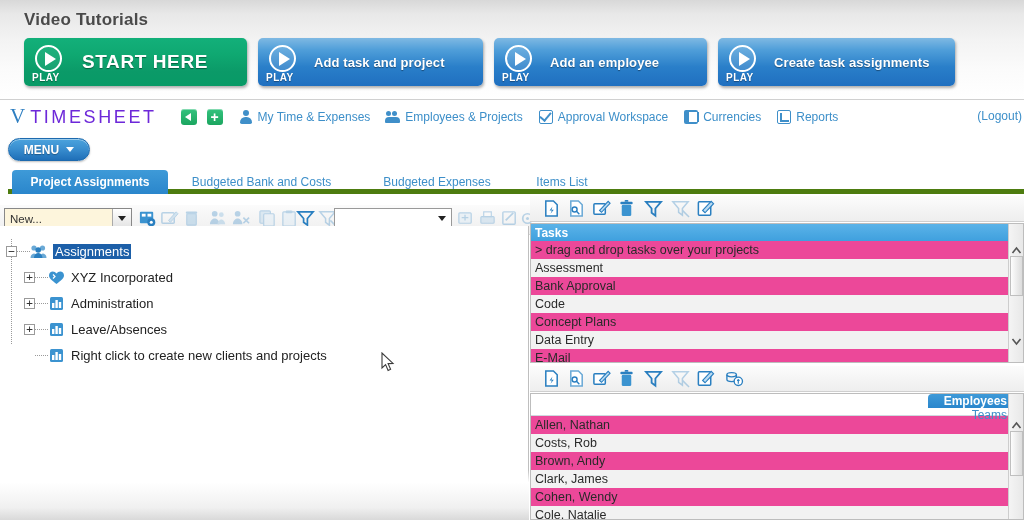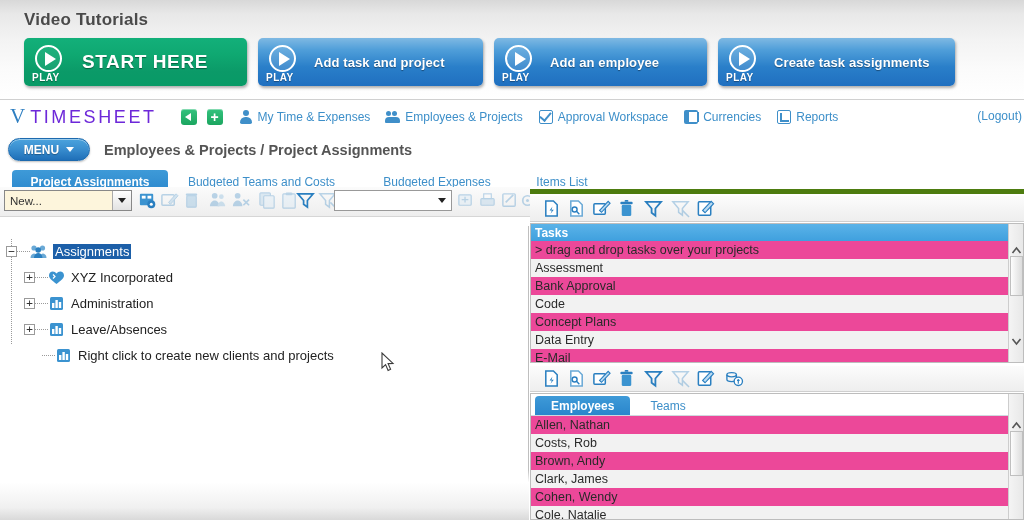--- a/index.html
+++ b/index.html
@@ -159,21 +159,21 @@
     font-size: 12px; color: #3d8fc9; cursor: pointer;
     border-radius: 4px 4px 0 0;
   }
   .tab.active {
     background: linear-gradient(to bottom,#3e9ad8,#2a86cc);
     color: #fff; font-weight: bold;
   }
 
   
   .ltoolbar {
-    position: absolute; left: 0; top: 187px; width: 530px; height: 30px;
+    position: absolute; left: 0; top: 205px; width: 530px; height: 30px;
     background: linear-gradient(to bottom,#fbfbfb,#eeeeee);
     border-bottom: 1px solid #d6d6d6;
   }
   .newsel {
     position: absolute; left: 4px; top: 3px; width: 128px; height: 21px;
     background: #fdf5dc; border: 1px solid #888;
     display: flex; align-items: center; font-size: 11.5px; color: #333;
     cursor: pointer;
   }
   .newsel .txt { padding-left: 5px; flex: 1; }
@@ -250,21 +250,21 @@
   }
   .sb-arrow { position:absolute; left:2px; width:11px; height:11px; cursor:pointer; }
   .sb-up { top: 2px; }
   .sb-dn { bottom: 2px; }
   .sb-thumb {
     position:absolute; left:1px; top:14px; width:13px;
     background: linear-gradient(to right,#fdfdfd,#dcdcdc);
     border:1px solid #bfbfbf; cursor:pointer;
   }
 
-  .subtabs { height: 22px; display:flex; align-items:flex-end; background:#fff; border-bottom:1px solid #cfd8de; }
+  .subtabs { height: 22px; display:flex; align-items:flex-end; background:#fff; border-bottom:1px solid #cfd8de;flex-direction:column; }
   .stab {
     height: 19px; padding: 0 16px; font-size: 12px; color: #3d8fc9;
     display:flex; align-items:center; border-radius:4px 4px 0 0; cursor:pointer;
     margin-left: 4px;
   }
   .stab.active { background: linear-gradient(to bottom,#3e9ad8,#2a86cc); color:#fff; font-weight:bold; }
 
   .bottomfade {
     position:absolute; left:0; top:470px; width:529px; height:50px;
     background: linear-gradient(to bottom, rgba(255,255,255,0) 0%, #ffffff 25%, #f0f0f0 75%, #d9d9d9 100%);
@@ -343,29 +343,28 @@
       <span>Reports</span>
     </div>
     <div class="logout">(Logout)</div>
   </div>
 
   <div class="menurow">
     <div class="menu-btn">
       <span>MENU</span>
       <span class="menu-caret"></span>
     </div>
-    <div class="crumb">Employees &amp; Projects / Project Assignments</div>
   </div>
 
   <div class="tabstrip">
     <div class="tab active" style="left:4px; width:156px;">
       <span>Project Assignments</span>
     </div>
     <div class="tab" style="left:166px; width:175px;">
-      <span>Budgeted Teams and Costs</span>
+      <span>Budgeted Bank and Costs</span>
     </div>
     <div class="tab" style="left:349px; width:160px;">
       <span>Budgeted Expenses</span>
     </div>
     <div class="tab" style="left:515px; width:78px;">
       <span>Items List</span>
     </div>
   </div>
 
   <div class="ltoolbar">
@@ -521,21 +520,21 @@
         <svg viewBox="0 0 17 15" width="17" height="15">
             <rect x="2" y="1" width="13" height="13" rx="1.5" fill="#3b93d0"></rect>
             <rect x="4" y="7" width="2.4" height="5" fill="#fff"></rect>
             <rect x="7.4" y="4" width="2.4" height="8" fill="#fff"></rect>
             <rect x="10.8" y="6" width="2.4" height="6" fill="#fff"></rect>
           </svg>
       </span>
       <span class="tlabel">Leave/Absences</span>
     </div>
 
-    <div class="trow" style="padding-left:31px;">
+    <div class="trow" style="padding-left:24px;">
       <span class="twist leaf"></span>
       <span class="dots"></span>
       <span class="ticon">
         <svg viewBox="0 0 17 15" width="17" height="15">
             <rect x="2" y="1" width="13" height="13" rx="1.5" fill="#3b93d0"></rect>
             <rect x="4" y="7" width="2.4" height="5" fill="#fff"></rect>
             <rect x="7.4" y="4" width="2.4" height="8" fill="#fff"></rect>
             <rect x="10.8" y="6" width="2.4" height="6" fill="#fff"></rect>
           </svg>
       </span>

